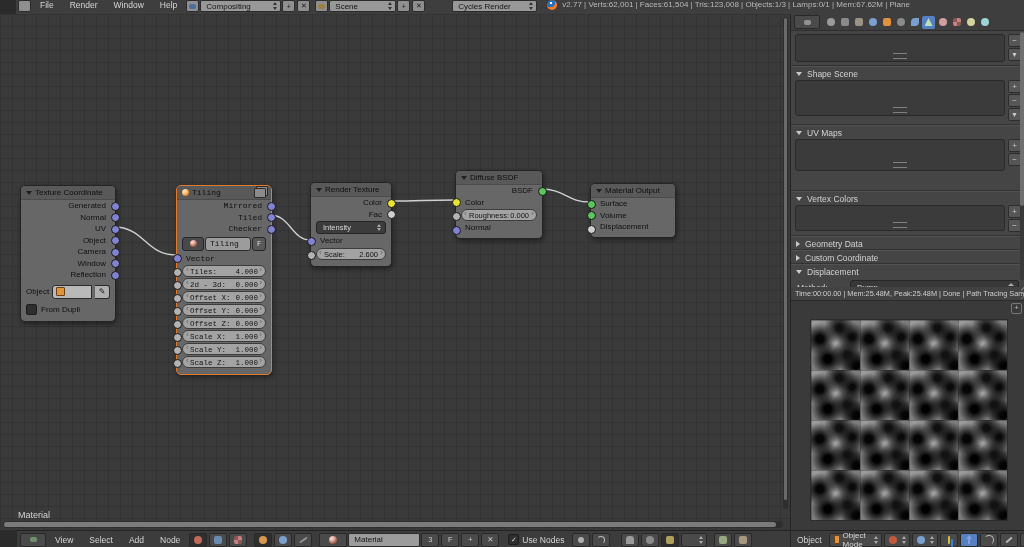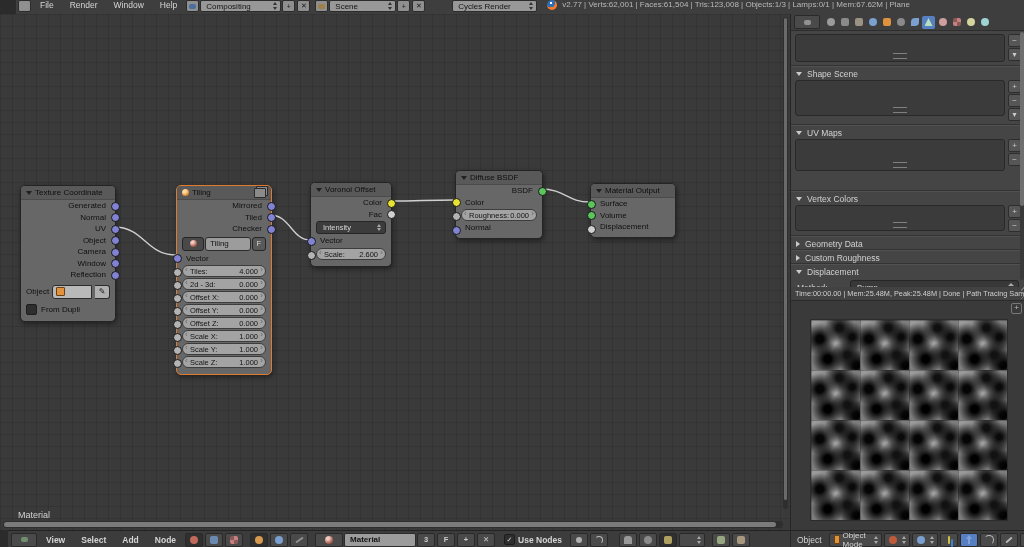--- a/index.html
+++ b/index.html
@@ -20,21 +20,21 @@
          background:radial-gradient(circle at 38% 32%,#ffffff 0 12%,#2f6fb4 13% 46%,#f5792a 47% 100%);}
   .stats{color:#b9b9b9;font-size:8px;white-space:nowrap;}
   
   #nedit{left:0;top:14px;width:790px;height:516px;background:#3a3a3a;overflow:hidden;
     background-image:linear-gradient(rgba(0,0,0,.10) 1px,transparent 1px),
                      linear-gradient(90deg,rgba(0,0,0,.10) 1px,transparent 1px);
     background-size:12px 12px;}
   #links{left:0;top:0;width:790px;height:516px;z-index:1;pointer-events:none;}
   .node{position:absolute;background:#676767;border:1px solid #242424;border-radius:5px;z-index:2;
         box-shadow:1px 2px 5px rgba(0,0,0,.45);font-size:8px;color:#101010;}
-  .node.selected{border-color:#e07b2d;}
+  .node.selected{border-color:#e07b2d;font-family:Liberation Mono, monospace;}
   .nhdr{height:13px;display:flex;align-items:center;gap:3px;padding:0 5px;background:#595959;
         border-bottom:1px solid #4b4b4b;border-radius:4px 4px 0 0;color:#0e0e0e;}
   .ctri{width:0;height:0;border-left:3px solid transparent;border-right:3px solid transparent;border-top:4px solid #202020;}
   .nhdr .sp{flex:1;}
   .nrow{height:11.5px;position:relative;display:flex;align-items:center;}
   .nrow.o{justify-content:flex-end;padding-right:9px;}
   .nrow.i{justify-content:flex-start;padding-left:9px;}
   .sock{position:absolute;top:50%;margin-top:-4px;width:7px;height:7px;border-radius:50%;border:1px solid #161616;z-index:3;}
   .sock.so{right:-4.5px;} .sock.si{left:-4.5px;}
   .s-vec{background:#8282d2;} .s-col{background:#e6e332;} .s-fac{background:#cfcfcf;}
@@ -58,21 +58,21 @@
   .sphere{width:8px;height:8px;border-radius:50%;background:radial-gradient(circle at 35% 30%,#f0c9c0 0 20%,#b06a5a 60%,#5d2e24 100%);}
   .groupdot{width:7px;height:7px;border-radius:50%;background:radial-gradient(circle at 35% 30%,#ffd9a0 0 25%,#e0882f 70%,#7c4a12 100%);}
   .ngrp{width:10px;height:8px;border:1px solid #2a2a2a;background:#8b8b8b;border-radius:1px;box-shadow:2px -2px 0 -1px #8b8b8b,2px -2px 0 0 #2a2a2a;}
   #mat-overlay{left:18px;top:496px;color:#d2d2d2;font-size:9px;z-index:4;}
   #hscroll{left:3px;top:507px;width:780px;height:7px;background:#2e2e2e;border-radius:4px;z-index:4;}
   #hscroll .thumb{position:absolute;left:1px;top:1px;width:99%;height:5px;background:#7b7b7b;border-radius:3px;}
   #vscroll{left:783px;top:3px;width:5px;height:492px;background:#2e2e2e;border-radius:3px;z-index:4;}
   #vscroll .thumb{position:absolute;left:1px;top:1px;width:3px;height:98%;background:#6a6a6a;border-radius:2px;}
   
   .bhdr{background:#3c3c3c;border-top:1px solid #232323;display:flex;align-items:center;font-size:8.5px;color:#d5d5d5;}
-  #nhdr-bottom{left:8px;top:530px;width:790px;height:17px;font-weight:bold;}
+  #nhdr-bottom{left:17px;top:530px;width:790px;height:17px;}
   #vhdr-bottom{left:790px;top:530px;width:234px;height:17px;border-left:1px solid #262626;}
   .hbtn{height:12px;min-width:12px;background:#4a4a4a;border:1px solid #292929;border-radius:2px;margin:0 1px;
         display:flex;align-items:center;justify-content:center;color:#ccc;font-size:7.5px;padding:0 2px;position:relative;}
   .hbtn.pressed{background:#2f2f2f;}
   .hbtn.active{background:#5680c2;}
   .hdd{height:12px;background:#4a4a4a;border:1px solid #292929;border-radius:2px;margin:0 1px;color:#d6d6d6;
        display:flex;align-items:center;gap:3px;padding:0 12px 0 4px;font-size:8px;position:relative;}
   .hdd::before{content:"";position:absolute;right:3px;top:2px;border-left:2.5px solid transparent;border-right:2.5px solid transparent;border-bottom:3px solid #aaa;}
   .hdd::after{content:"";position:absolute;right:3px;bottom:2px;border-left:2.5px solid transparent;border-right:2.5px solid transparent;border-top:3px solid #aaa;}
   .hname{height:12px;background:#9c9c9c;border:1px solid #2c2c2c;border-radius:2px;color:#141414;
@@ -302,21 +302,21 @@
       <div class="pill">
           <span>Scale Z:</span>
           <span>1.000</span>
         </div>
       </div>
   </div>
 
   <div class="node" style="left:310px;top:168px;width:80px;">
     <div class="nhdr">
       <span class="ctri"></span>
-      <span>Voronoi Offset</span>
+      <span>Render Texture</span>
     </div>
     <div class="nrow o">
         <span>Color</span>
         <i class="sock so s-col"></i>
       </div>
     <div class="nrow o">
         <span>Fac</span>
         <i class="sock so s-fac"></i>
       </div>
     <div class="ddk">Intensity</div>
@@ -542,21 +542,21 @@
       <div class="sbtn">−</div>
     </div>
   </div>
 
   <div class="phead" style="margin-top:4px">
     <span class="ptri-c"></span>
     <span>Geometry Data</span>
   </div>
   <div class="phead">
     <span class="ptri-c"></span>
-    <span>Custom Roughness</span>
+    <span>Custom Coordinate</span>
   </div>
   <div class="phead">
     <span class="ptri-o"></span>
     <span>Displacement</span>
   </div>
 
   <div style="display:flex;align-items:center;gap:5px;padding:2px 6px;">
     <span style="width:48px">Method:</span>
     <div class="pdd">Bump</div>
   </div>

